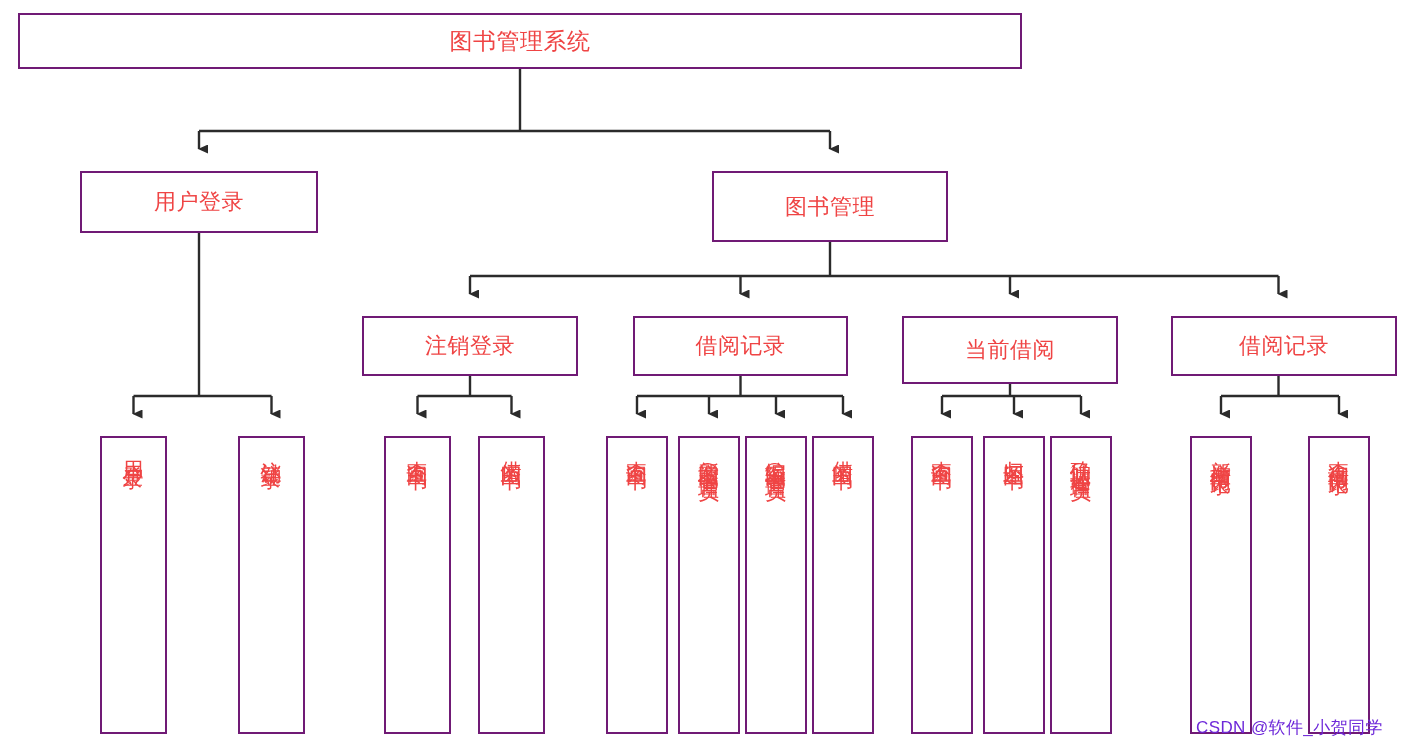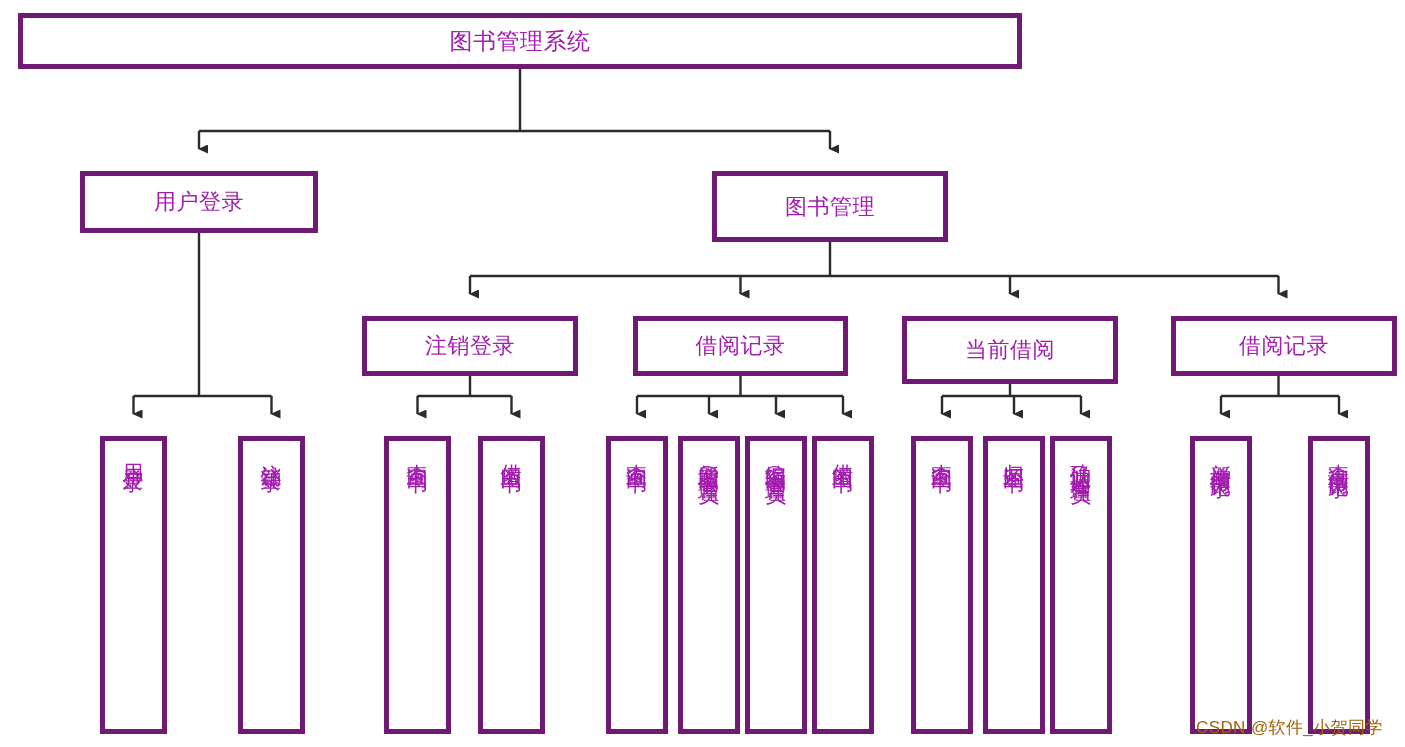--- a/index.html
+++ b/index.html
@@ -21,26 +21,26 @@
     position: absolute;
     left: 0;
     top: 0;
     width: 1405px;
     height: 747px;
     pointer-events: none;
   }
   .node {
     position: absolute;
     box-sizing: border-box;
-    border: 5px solid #701a75;
+    border: 2px solid #701a75;
     background: #ffffff;
     display: flex;
     align-items: center;
     justify-content: center;
-    color: #a21caf;
+    color: #ef4444;
   }
   .node-label {
     display: block;
     text-align: center;
     line-height: 1.25;
     letter-spacing: 0.5px;
   }
   .node.horizontal .node-label {
     font-size: 22px;
     writing-mode: horizontal-tb;
@@ -56,21 +56,21 @@
     writing-mode: vertical-rl;
     text-orientation: upright;
     font-size: 21px;
     letter-spacing: 3px;
     line-height: 1.1;
     white-space: nowrap;
   }
   .watermark {
     position: absolute;
     font-size: 17px;
-    color: #a16207;
+    color: #6d28d9;
     white-space: nowrap;
     letter-spacing: 0.4px;
   }
 </style>
 </head>
 <body>
 
 <div id="canvas">
   <svg class="connectors" viewBox="0 0 1405 747" xmlns="http://www.w3.org/2000/svg">
     <defs>

